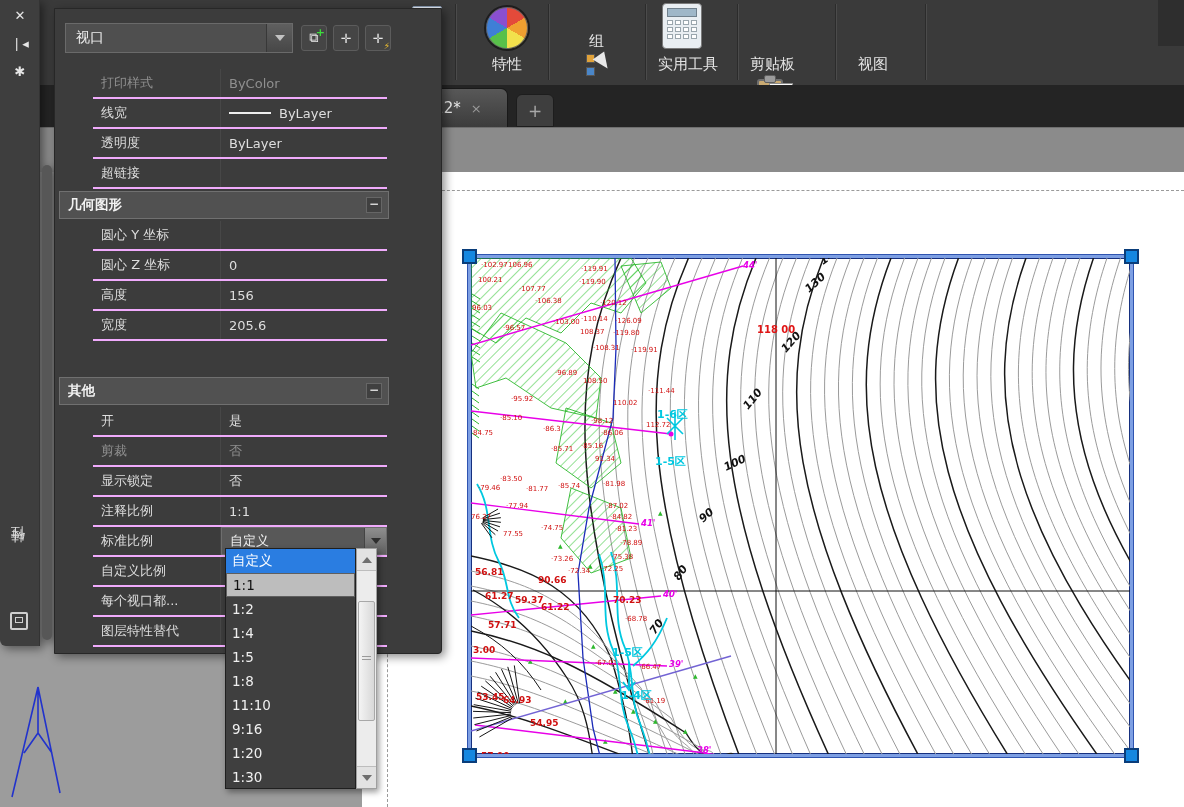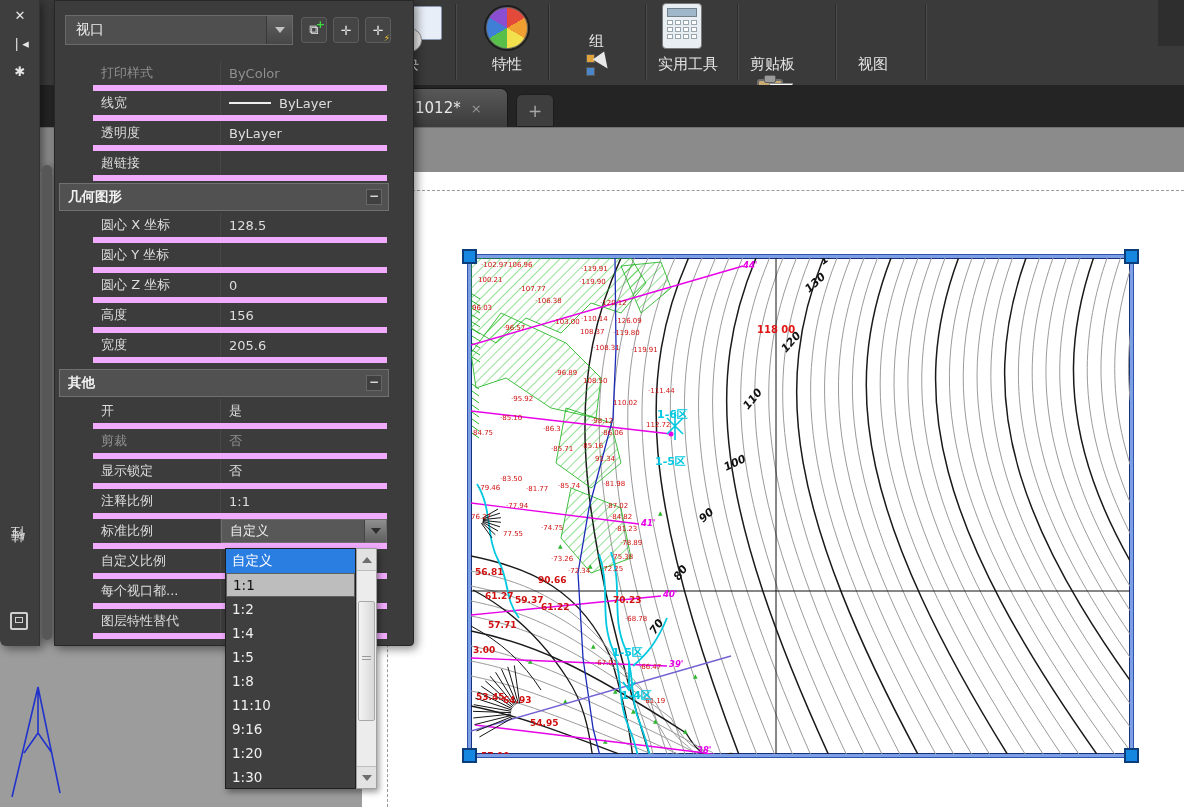--- a/index.html
+++ b/index.html
@@ -59,32 +59,32 @@
 
 #palette{position:absolute;left:0;top:0;width:410px;height:646px;z-index:10;
  filter:drop-shadow(3px 3px 5px rgba(0,0,0,.45))}
 #pstrip{position:absolute;left:0;top:0;width:40px;height:646px;background:#3e3e3e;border-right:1px solid #333;border-radius:0 0 0 6px}
 .sicon{position:absolute;left:0;width:40px;text-align:center;color:#e6e6e6;font-size:13px}
 #ptitle{position:absolute;left:8px;top:548px;color:#dcdcdc;font-size:14px;letter-spacing:3px;
  writing-mode:vertical-rl;transform:rotate(180deg)}
 #pmenu{position:absolute;left:10px;top:612px;width:18px;height:18px;border:2px solid #cfcfcf;border-radius:2px}
 #pmenu i{position:absolute;left:3px;top:3px;width:8px;height:6px;border:1px solid #cfcfcf;display:block}
 #pscroll{position:absolute;left:42px;top:165px;width:10px;height:475px;background:#575757;border-radius:5px}
-#pbody{position:absolute;left:54px;top:0;width:360px;height:646px;background:#3c3c3c;border:1px solid #272727;border-radius:0 0 4px 0}
+#pbody{position:absolute;left:54px;top:8px;width:388px;height:646px;background:#3c3c3c;border:1px solid #272727;border-radius:0 0 4px 0}
 #typebox{position:absolute;left:10px;top:14px;width:228px;height:30px;background:#4f4f4f;border:1px solid #6a6a6a;
  color:#eee;font-size:14px;display:flex;align-items:center;padding-left:10px}
 #typebox .arr{position:absolute;right:0;top:0;width:26px;height:100%;background:linear-gradient(#5f5f5f,#474747);
  border-left:1px solid #383838;display:flex;align-items:center;justify-content:center}
 .tri-d{width:0;height:0;border-left:5px solid transparent;border-right:5px solid transparent;border-top:6px solid #c2c2c2}
 .pbtn{position:absolute;top:16px;width:26px;height:26px;background:#454545;border:1px solid #5c5c5c;border-radius:3px;
  color:#e8e8e8;font-size:13px;display:flex;align-items:center;justify-content:center}
 .pbtn .plus{color:#3ddc3d;font-weight:bold;font-size:11px;position:absolute;right:1px;top:0}
 .pbtn .bolt{color:#f0c030;font-size:9px;position:absolute;right:0;bottom:-1px}
 .rowgrp{position:absolute;left:38px;width:294px}
-.prow{display:flex;height:30px;border-bottom:6px solid #f0abfc;font-size:13px;color:#dedede;align-items:flex-start}
+.prow{display:flex;height:30px;border-bottom:2px solid #f0abfc;font-size:13px;color:#dedede;align-items:flex-start}
 .prow .pl{width:128px;padding-left:8px;border-right:1px solid #474747;height:100%;display:flex;align-items:center;white-space:nowrap;overflow:hidden}
 .prow .pv{flex:1;padding-left:8px;height:100%;display:flex;align-items:center;position:relative;white-space:nowrap}
 .dim{color:#8f8f8f}
 .lwline{display:inline-block;width:42px;height:2px;background:#efefef;margin-right:8px}
 .shead{position:absolute;left:4px;width:330px;height:28px;background:#515151;border:1px solid #707070;
  color:#f2f2f2;font-size:13.5px;font-weight:bold;display:flex;align-items:center;padding-left:8px}
 .shead .minus{position:absolute;right:6px;top:5px;width:16px;height:16px;background:#404040;border:1px solid #666;
  color:#ddd;font-size:12px;line-height:13px;text-align:center}
 .combo{position:absolute;inset:0;background:#585858;border:1px solid #6e6e6e;display:flex;align-items:center;padding-left:8px;color:#f0f0f0}
 .combo .cbtn{position:absolute;right:0;top:0;width:22px;height:100%;background:linear-gradient(#8f8f8f,#5f5f5f);
@@ -492,26 +492,20 @@
             </div>
           </div>
         </div>
 
       <div class="shead" style="top:182px">
         <span>几何图形</span>
         <span class="minus">−</span>
       </div>
       <div class="rowgrp" id="rowsB" style="top:212px">
           <div class="prow">
-            <div class="pl">圆心 X 坐标</div>
-            <div class="pv">
-              <span>128.5</span>
-            </div>
-          </div>
-          <div class="prow">
             <div class="pl">圆心 Y 坐标</div>
           </div>
           <div class="prow">
             <div class="pl">圆心 Z 坐标</div>
             <div class="pv">
               <span>0</span>
             </div>
           </div>
           <div class="prow">
             <div class="pl">高度</div>

